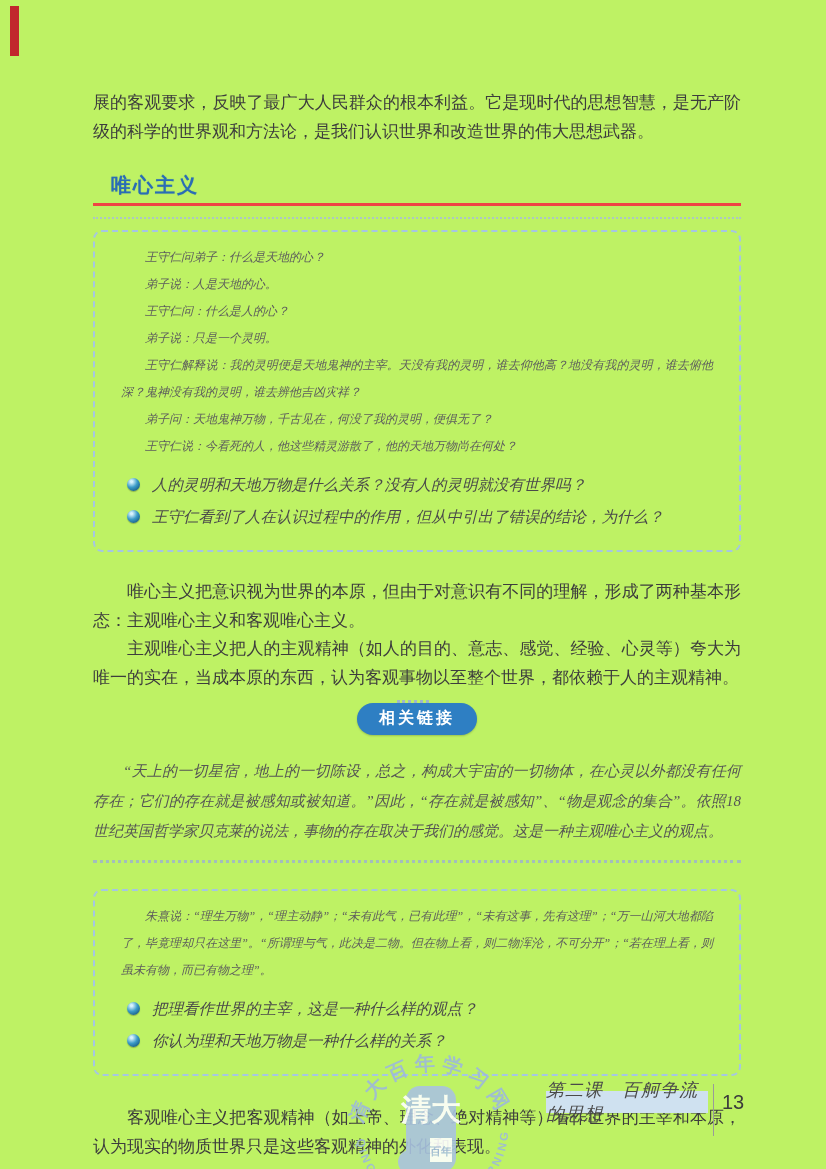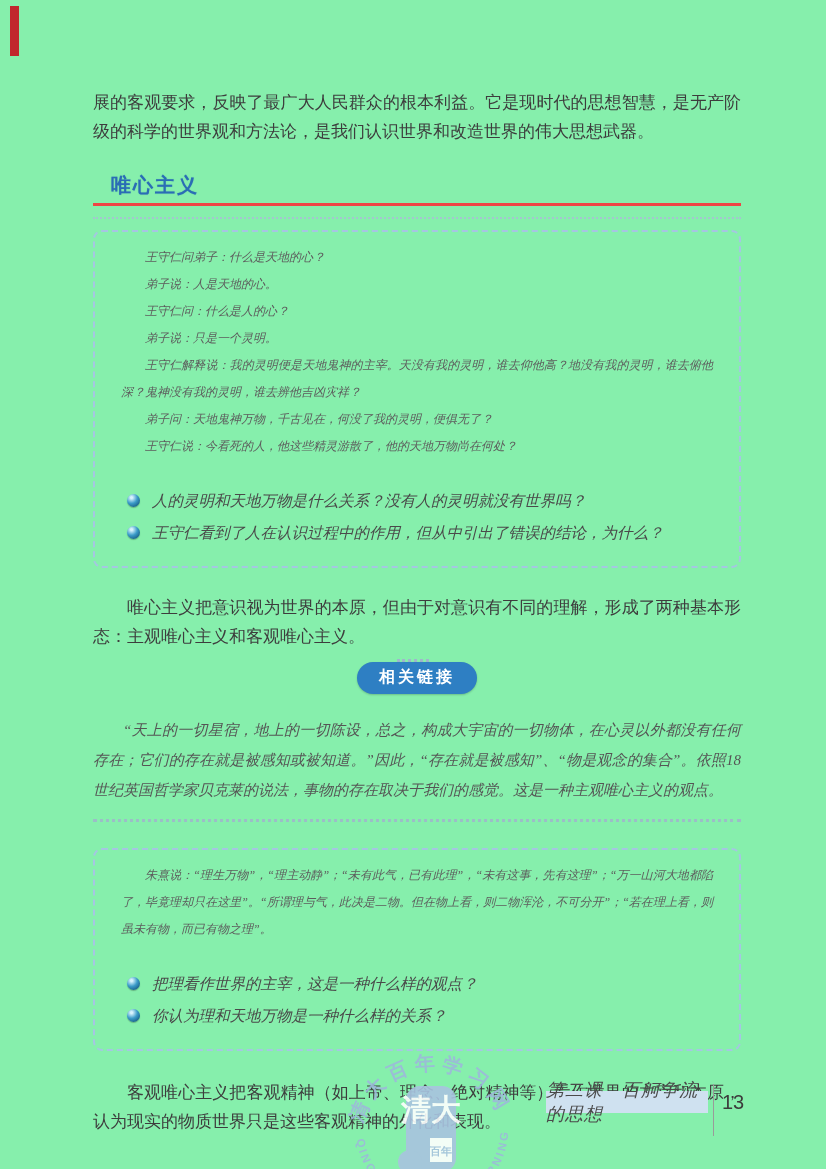--- a/index.html
+++ b/index.html
@@ -1,19 +1,19 @@
 <!DOCTYPE html>
 <html><head>
 <meta charset="utf-8">
 <style>
   html,body{margin:0;padding:0;background:#ffffff;}
   .page{
     position:relative;
     width:826px;height:1169px;
-    background:#86efac;
+    background:#bef264;
     overflow:hidden;
     font-family:"Liberation Serif","DejaVu Serif",serif;
     color:#3d3d3d;
   }
   .red-bar{
     position:absolute;left:10px;top:6px;width:9px;height:50px;
     background:#c1272d;
   }
   .content{
     position:absolute;left:93px;top:0;width:648px;
@@ -43,21 +43,21 @@
     margin-top:11px;
     border:2px dashed #a5c6e2;
     border-radius:9px;
     padding:12px 26px 14px 26px;
   }
   .kai{
     font-size:12px;line-height:27px;color:#5d5d5d;
     font-style:italic;text-align:justify;
   }
   .dashed-box p{margin:0;text-indent:2em;}
-  .q-list{margin-top:28px;}
+  .q-list{margin-top:12px;}
   .q-row{
     display:flex;align-items:flex-start;
     margin:6px 0 6px 6px;
   }
   .globe-icon{
     flex:0 0 auto;
     width:13px;height:13px;border-radius:50%;
     margin:6px 12px 0 0;
     background:radial-gradient(circle at 35% 28%, #d8f2fd 8%, #3c9cc9 45%, #0b466e 95%);
     box-shadow:0 1px 1px rgba(0,0,0,.25);
@@ -154,20 +154,21 @@
         </div>
         <div class="q-row">
           <span class="globe-icon"></span>
           <span class="q-text">王守仁看到了人在认识过程中的作用，但从中引出了错误的结论，为什么？</span>
         </div>
       </div>
     </div>
 
     <div class="body-block">
       <p class="body-para">唯心主义把意识视为世界的本原，但由于对意识有不同的理解，形成了两种基本形态：主观唯心主义和客观唯心主义。</p>
+      <p class="body-para">主观唯心主义把人的主观精神（如人的目的、意志、感觉、经验、心灵等）夸大为唯一的实在，当成本原的东西，认为客观事物以至整个世界，都依赖于人的主观精神。</p>
     </div>
 
     <div class="related-row">
       <span class="mini-dots"></span>
       <span class="related-pill">相关链接</span>
       <span class="related-dots-right"></span>
     </div>
 
     <p class="related-text">“天上的一切星宿，地上的一切陈设，总之，构成大宇宙的一切物体，在心灵以外都没有任何存在；它们的存在就是被感知或被知道。”因此，“存在就是被感知”、“物是观念的集合”。依照18世纪英国哲学家贝克莱的说法，事物的存在取决于我们的感觉。这是一种主观唯心主义的观点。</p>
 

